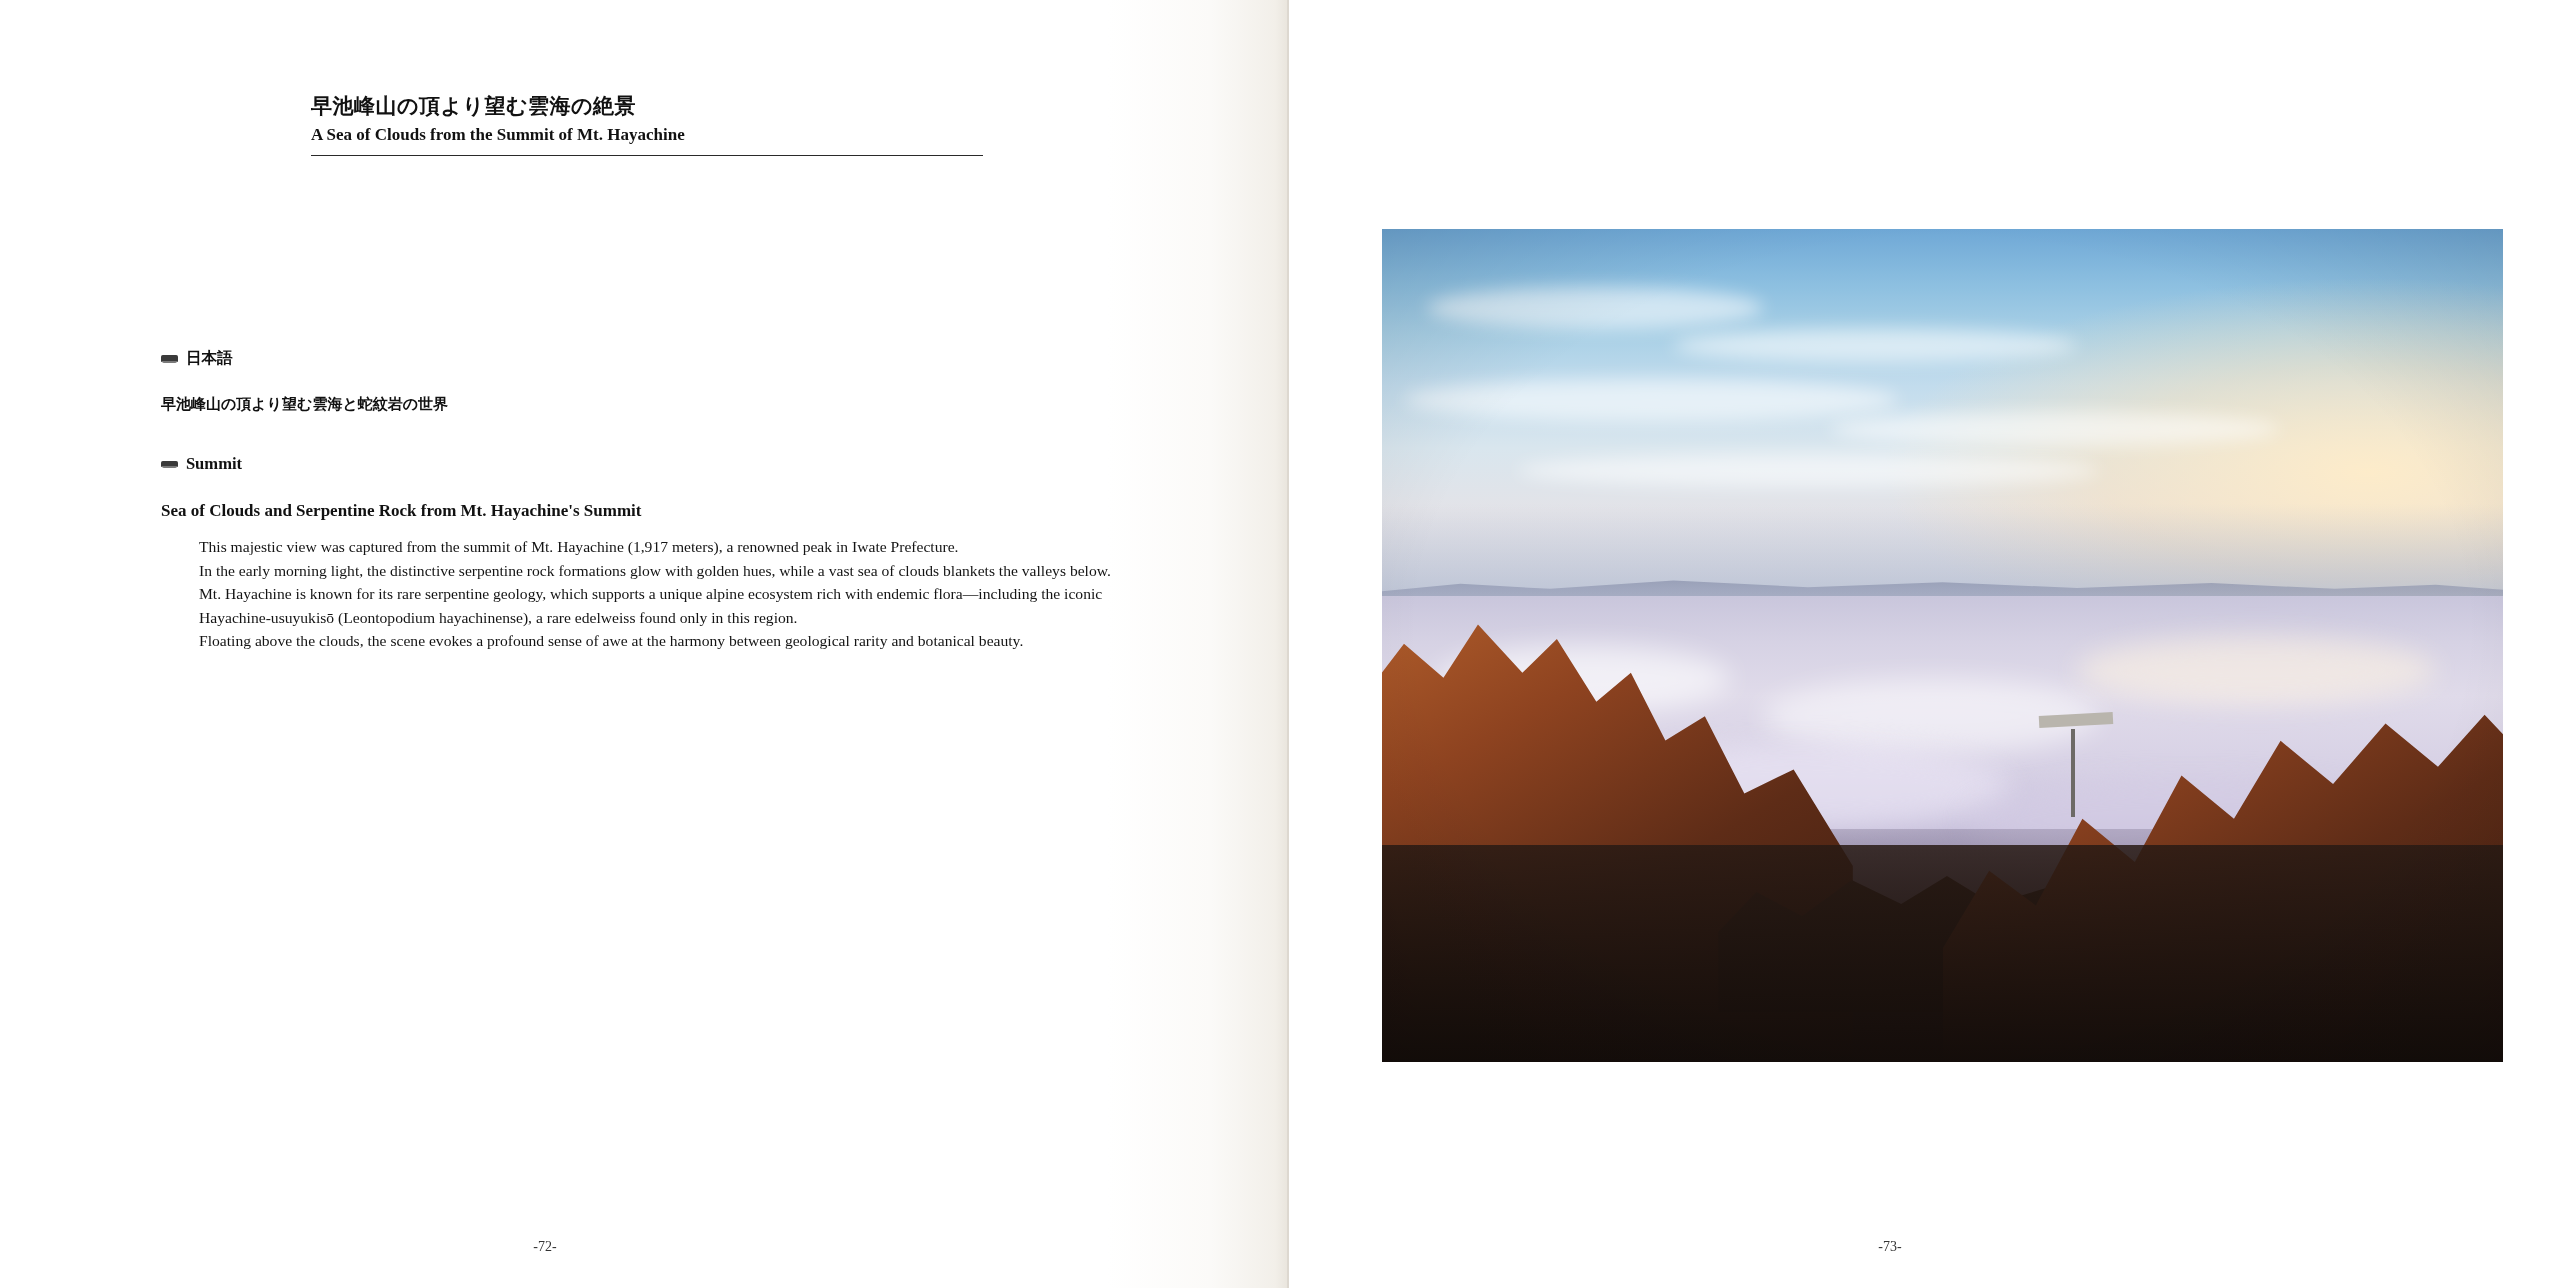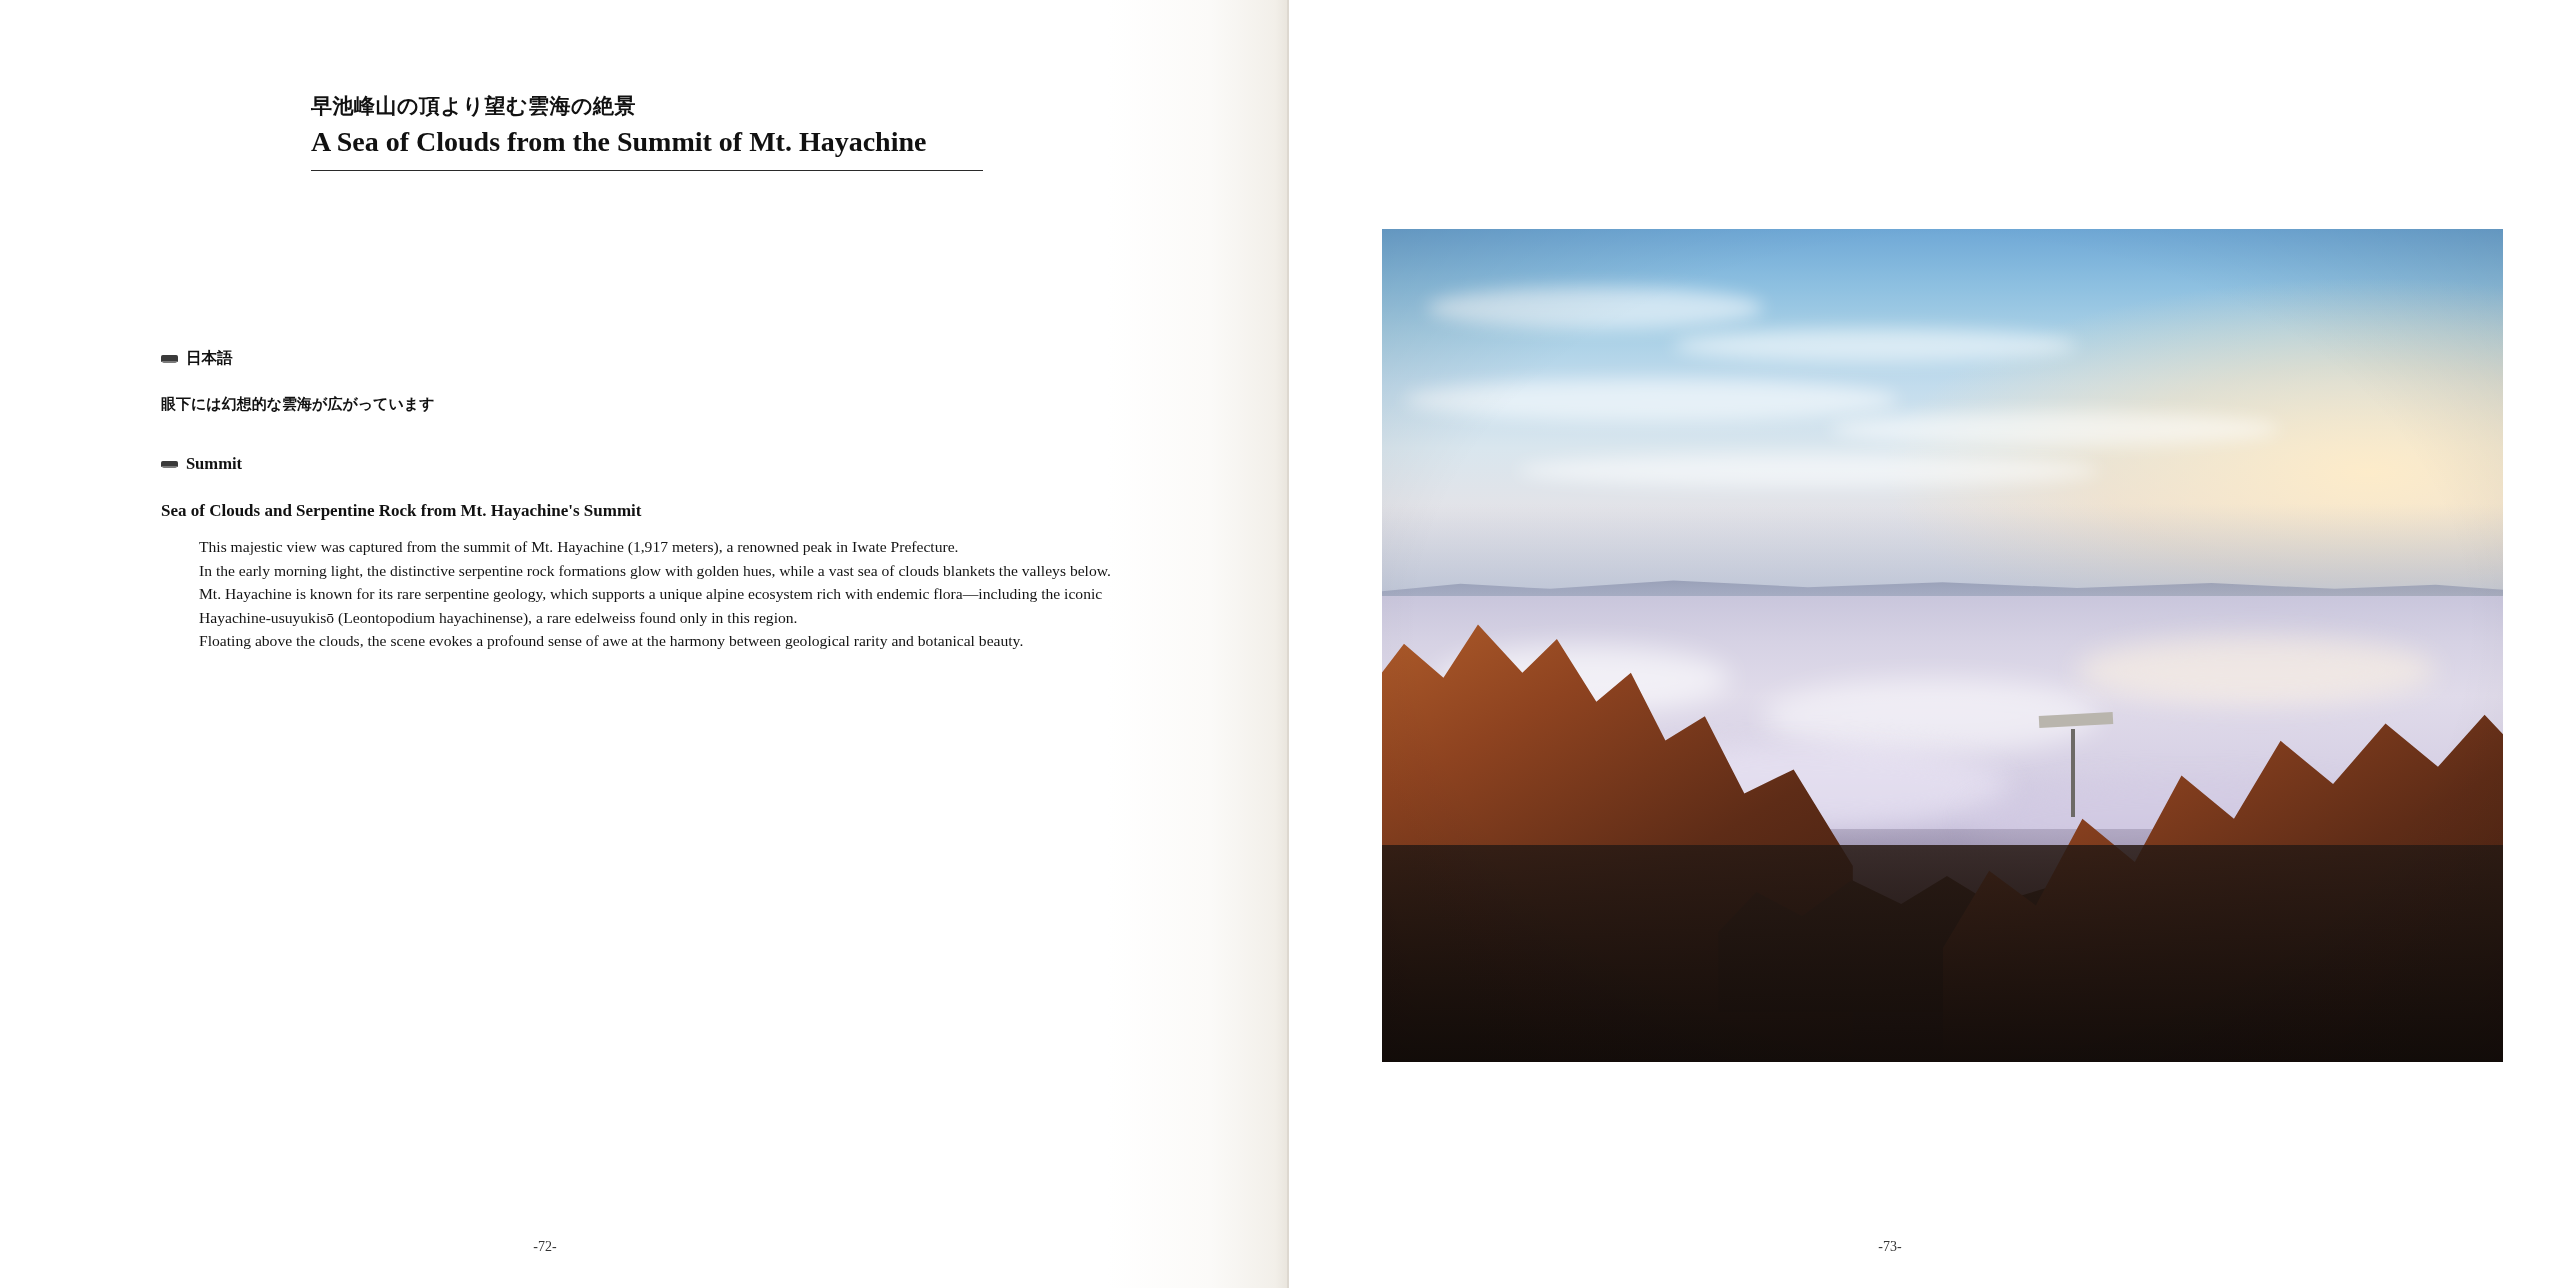--- a/index.html
+++ b/index.html
@@ -58,21 +58,21 @@
     font-family: "DejaVu Sans", sans-serif;
     font-weight: bold;
     font-size: 21px;
     line-height: 1.35;
     letter-spacing: 0.5px;
     color: #111;
   }
   .title-en {
     font-family: "Liberation Serif", serif;
     font-weight: bold;
-    font-size: 28px;
+    font-size: 17px;
     line-height: 1.3;
     margin-top: 3.7px;
     color: #111;
   }
 
   .content {
     position: absolute;
     left: 161px;
     top: 348px;
     width: 1003px;
@@ -277,21 +277,21 @@
       <div class="title-en">A Sea of Clouds from the Summit of Mt. Hayachine</div>
     </div>
 
     <div class="content">
 
       <div class="lang-head">
         <span class="book-icon"></span>
         <span>日本語</span>
       </div>
 
-      <div class="sec-title-ja">眼下には幻想的な雲海が広がっています</div>
+      <div class="sec-title-ja">早池峰山の頂より望む雲海と蛇紋岩の世界</div>
 
       <div class="gap-en"></div>
 
       <div class="lang-head en">
         <span class="book-icon"></span>
         <span>Summit</span>
       </div>
 
       <div class="sec-title-en">Sea of Clouds and Serpentine Rock from Mt. Hayachine's Summit</div>
       <div class="body-en">This majestic view was captured from the summit of Mt. Hayachine (1,917 meters), a renowned peak in Iwate Prefecture.

